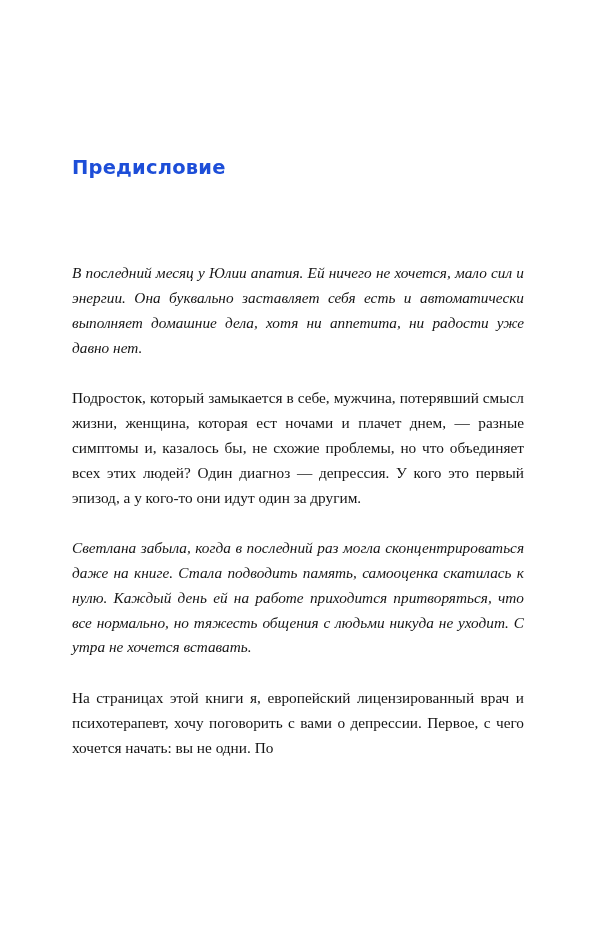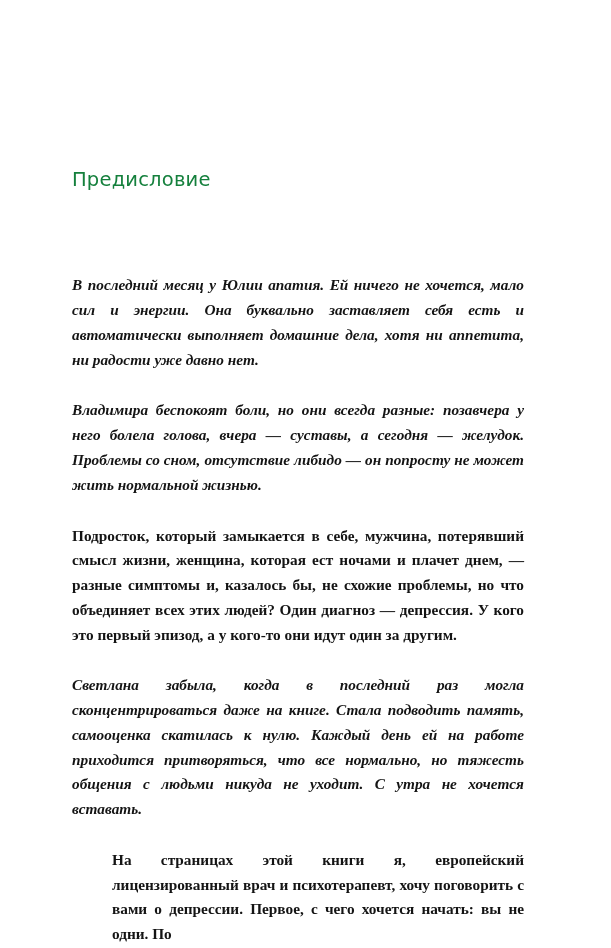--- a/index.html
+++ b/index.html
@@ -23,50 +23,47 @@
   }
   .content {
     position: absolute;
     left: 72px;
     top: 152px;
     width: 452px;
   }
   .chapter-title {
     font-family: "DejaVu Sans", sans-serif;
     font-size: 19.5px;
-    font-weight: 400;
+    font-weight: 700;
     letter-spacing: 0.2px;
-    color: #15803d;
-    margin: 16px 0 82px 0;
+    color: #1d4ed8;
+    margin: 4px 0 82px 0;
     line-height: 1.2;
   }
   .para {
     margin: 0 0 26px 0;
     font-size: 15.3px;
     line-height: 1.62;
     text-align: justify;
     text-justify: inter-word;
     color: #141414;
     hyphens: manual;
-    font-weight: bold;
   }
   .para:last-child {
     margin-bottom: 0;
-    margin-left: 40px;
   }
   .para.italic {
     font-style: italic;
   }
 </style>
 </head>
 <body>
 
 <div class="page">
   <div class="content">
     <h1 class="chapter-title">Предисловие</h1>
 
     <p class="para italic">В последний месяц у Юлии апатия. Ей ничего не хочется, мало сил и энергии. Она буквально заставляет себя есть и автоматически выполняет домашние дела, хотя ни аппетита, ни радости уже давно нет.</p>
-    <p class="para italic">Владимира беспокоят боли, но они всегда разные: позавчера у него болела голова, вчера — суставы, а сегодня — желудок. Проблемы со сном, отсутствие либидо — он попросту не может жить нормальной жизнью.</p>
     <p class="para">Подросток, который замыкается в себе, мужчина, потерявший смысл жизни, женщина, которая ест ночами и плачет днем, — разные симптомы и, казалось бы, не схожие проблемы, но что объединяет всех этих людей? Один диагноз — депрессия. У кого это первый эпизод, а у кого-то они идут один за другим.</p>
     <p class="para italic">Светлана забыла, когда в последний раз могла сконцентрироваться даже на книге. Стала подводить память, самооценка скатилась к нулю. Каждый день ей на работе приходится притворяться, что все нормально, но тяжесть общения с людьми никуда не уходит. С утра не хочется вставать.</p>
     <p class="para">На страницах этой книги я, европейский лицензированный врач и психотерапевт, хочу поговорить с вами о депрессии. Первое, с чего хочется начать: вы не одни. По</p>
   </div>
 </div>
 
 </body></html>

